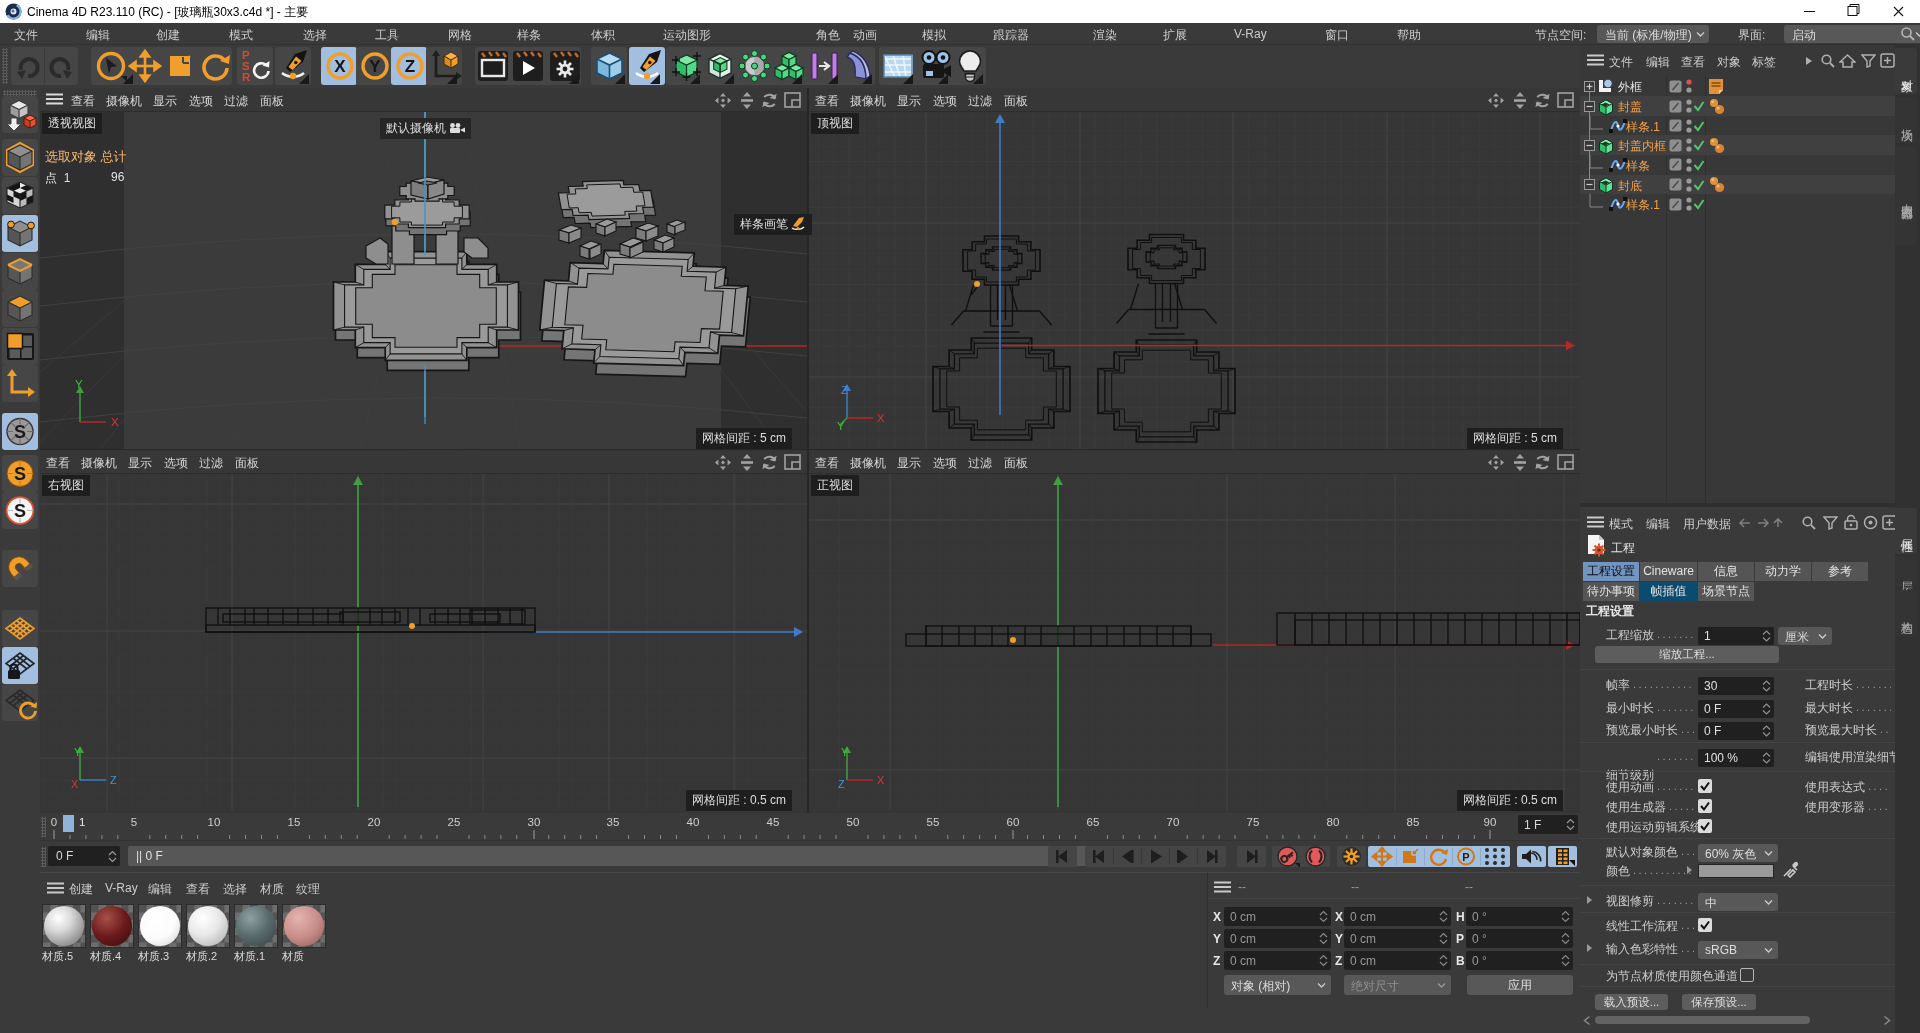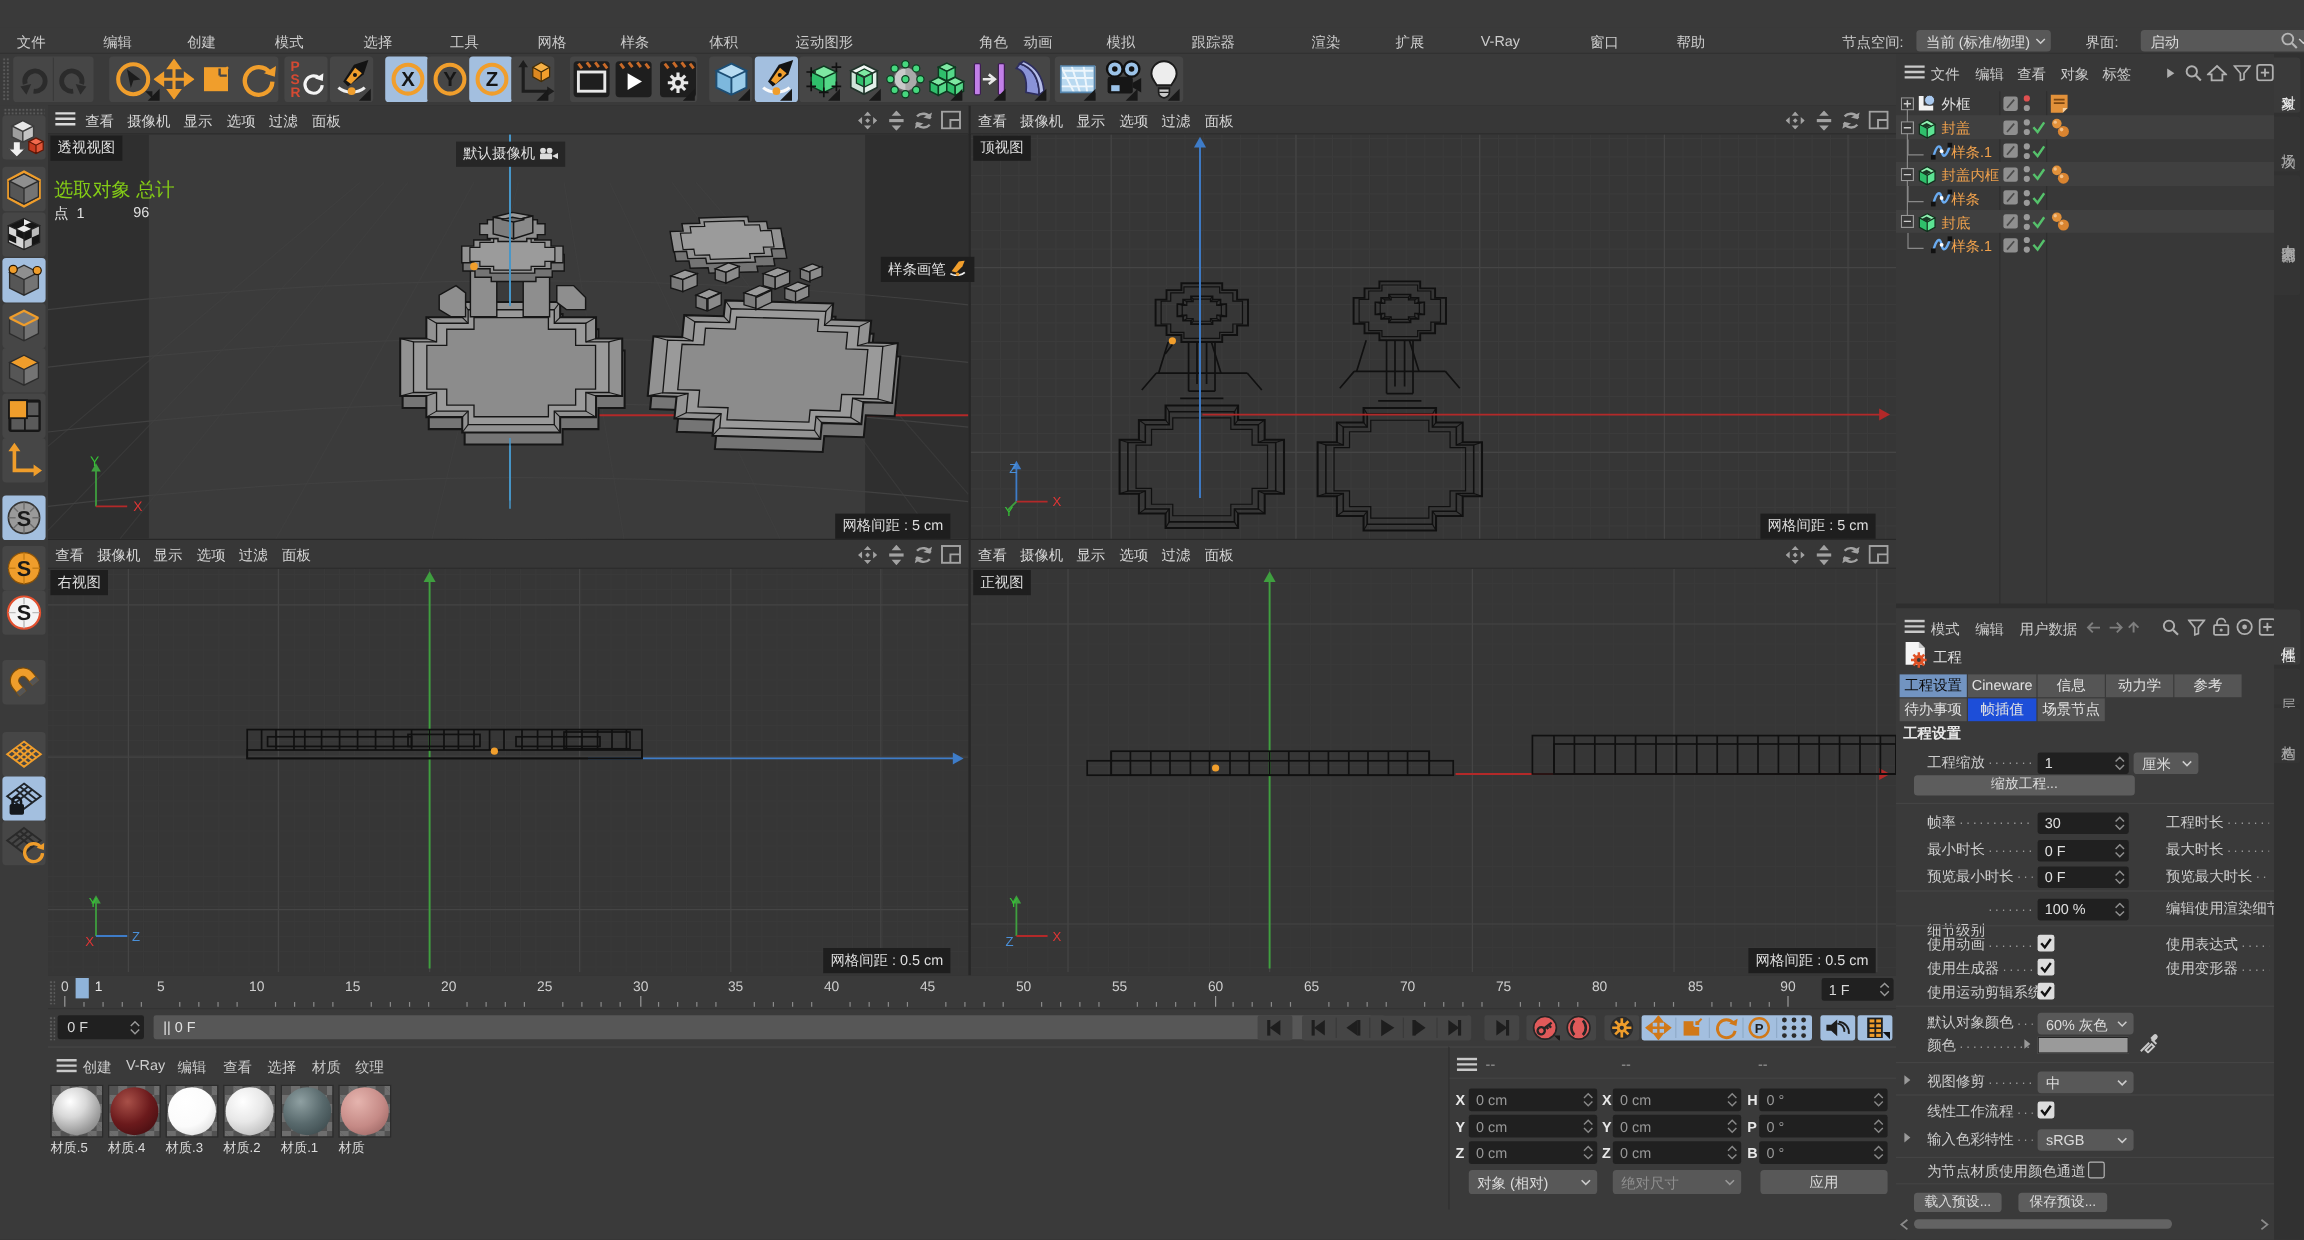--- a/index.html
+++ b/index.html
@@ -6,20 +6,35 @@
 #root{position:absolute;top:0;left:0;width:1920px;height:1033px}
 .tile{position:absolute;background:#464646;border-radius:3px}
 .lbl{position:absolute;color:#cccccc;font-size:12px;white-space:nowrap}
 .vpbox{position:absolute;background:#1e1e1e;color:#dfdfdf;font-size:12px;padding:2px 6px;white-space:nowrap}
 .fld{position:absolute;background:#202020;border-radius:2px;color:#b8b8b8;font-size:12px}
 .drp{position:absolute;background:#585858;border-radius:3px;color:#dcdcdc;font-size:12px}
 .sep{position:absolute;background:#444444;height:1px}
 </style></head>
 <body>
 <div id="root">
+<div class="ab" style="left:0;top:0;width:1920px;height:23px;background:#ffffff">
+ <svg class="ab" style="left:5px;top:3px" width="17" height="17" viewBox="0 0 17 17">
+  <circle cx="8.5" cy="8.5" r="8" fill="#1c2b4a"></circle>
+  <circle cx="8.5" cy="8.5" r="7" fill="none" stroke="#7fb2e5" stroke-width="2.2" stroke-dasharray="26 18" stroke-dashoffset="8"></circle>
+  <circle cx="8.5" cy="8.5" r="3" fill="#dfe8f2"></circle>
+  <circle cx="8" cy="8" r="1.5" fill="#5a6f92"></circle>
+ </svg>
+ <div class="ab" style="left:27px;top:4px;font-size:12px;color:#000">Cinema 4D R23.110 (RC) - [玻璃瓶30x3.c4d *] - 主要</div>
+ <svg class="ab" style="left:1798px;top:0" width="122" height="23" viewBox="0 0 122 23">
+  <line x1="6" y1="11.5" x2="17" y2="11.5" stroke="#111" stroke-width="1"></line>
+  <rect x="50" y="6.5" width="9" height="9" fill="none" stroke="#111" stroke-width="1"></rect>
+  <path d="M52 6.5 v-2 h9 v9 h-2" fill="none" stroke="#111" stroke-width="1"></path>
+  <path d="M96 7 l9 9 M105 7 l-9 9" stroke="#111" stroke-width="1.1"></path>
+ </svg>
+</div>
 <div class="ab" style="left:0;top:23px;width:1920px;height:22px;background:#3a3a3a;border-bottom:1px solid #313131">
  <div class="lbl" style="left:14px;top:4px">文件</div>
  <div class="lbl" style="left:86px;top:4px">编辑</div>
  <div class="lbl" style="left:156px;top:4px">创建</div>
  <div class="lbl" style="left:229px;top:4px">模式</div>
  <div class="lbl" style="left:303px;top:4px">选择</div>
  <div class="lbl" style="left:375px;top:4px">工具</div>
  <div class="lbl" style="left:448px;top:4px">网格</div>
  <div class="lbl" style="left:517px;top:4px">样条</div>
  <div class="lbl" style="left:591px;top:4px">体积</div>
@@ -1242,21 +1257,21 @@
 <line x1="707" y1="139" x2="707" y2="171"></line>
 <line x1="724" y1="139" x2="724" y2="171"></line>
 <line x1="741" y1="139" x2="741" y2="171"></line>
 <line x1="758" y1="139" x2="758" y2="171"></line>
 </g>
 <circle cx="204" cy="166" r="3" fill="#f09e2c"></circle>
 </svg>
 <div class="vpbox" style="left:2px;top:25px">正视图</div>
 </div>
 <div class="ab" style="left:0;top:0;width:767px;height:361px;pointer-events:none">
-<div class="ab" style="left:5px;top:60px;color:#84cc16;font-size:16px">选取对象 总计</div>
+<div class="ab" style="left:5px;top:60px;color:#fdba74;font-size:13px">选取对象 总计</div>
 <div class="ab" style="left:5px;top:82px;color:#e0e0e0;font-size:12px">点&nbsp;&nbsp;1</div>
 <div class="ab" style="left:71px;top:82px;color:#e0e0e0;font-size:12px">96</div>
 <div class="vpbox" style="left:340px;top:30px;background:#262626">默认摄像机 <svg width="16" height="10" viewBox="0 0 16 10" style="vertical-align:-1px">
             <circle cx="3.5" cy="2.5" r="2.4" fill="#ddd"></circle>
             <circle cx="9" cy="2.5" r="2.4" fill="#ddd"></circle>
             <rect x="1" y="5" width="10" height="5" rx="1" fill="#ddd"></rect>
             <path d="M11 7 l5-2.5 v5 z" fill="#ddd"></path>
           </svg></div>
 <div class="vpbox" style="left:694px;top:126px">样条画笔 <svg width="15" height="13" viewBox="0 0 15 13" style="vertical-align:-2px">
             <path d="M1 11 C4 13 10 13 13 10" stroke="#eee" stroke-width="1.4" fill="none"></path>
@@ -1981,21 +1996,21 @@
           <circle cx="13" cy="16" r="1.6" fill="#3a3a3a"></circle>
         </g>
       </svg>
 <div class="lbl" style="left:31px;top:33px;color:#e0e0e0">工程</div>
 <div class="ab" style="left:3px;top:55px;width:56px;height:19px;background:#7294c1;color:#0c0c0c;text-align:center;line-height:19px;font-size:12px;white-space:nowrap;overflow:hidden">工程设置</div>
 <div class="ab" style="left:60px;top:55px;width:57px;height:19px;background:#555555;color:#e2e2e2;text-align:center;line-height:19px;font-size:12px;white-space:nowrap;overflow:hidden">Cineware</div>
 <div class="ab" style="left:118px;top:55px;width:56px;height:19px;background:#555555;color:#e2e2e2;text-align:center;line-height:19px;font-size:12px;white-space:nowrap;overflow:hidden">信息</div>
 <div class="ab" style="left:175px;top:55px;width:56px;height:19px;background:#555555;color:#e2e2e2;text-align:center;line-height:19px;font-size:12px;white-space:nowrap;overflow:hidden">动力学</div>
 <div class="ab" style="left:232px;top:55px;width:56px;height:19px;background:#555555;color:#e2e2e2;text-align:center;line-height:19px;font-size:12px;white-space:nowrap;overflow:hidden">参考</div>
 <div class="ab" style="left:3px;top:75px;width:56px;height:19px;background:#555555;color:#e2e2e2;text-align:center;line-height:19px;font-size:12px;white-space:nowrap;overflow:hidden">待办事项</div>
-<div class="ab" style="left:60px;top:75px;width:57px;height:19px;background:#1d4ed8;color:#e2e2e2;text-align:center;line-height:19px;font-size:12px;white-space:nowrap;overflow:hidden">帧插值</div>
+<div class="ab" style="left:60px;top:75px;width:57px;height:19px;background:#0c4a6e;color:#e2e2e2;text-align:center;line-height:19px;font-size:12px;white-space:nowrap;overflow:hidden">帧插值</div>
 <div class="ab" style="left:118px;top:75px;width:56px;height:19px;background:#555555;color:#e2e2e2;text-align:center;line-height:19px;font-size:12px;white-space:nowrap;overflow:hidden">场景节点</div>
 <div class="ab" style="left:6px;top:96px;color:#e8e8e8;font-weight:bold">工程设置</div>
 <div class="lbl" style="left:26px;top:120px">工程缩放</div>
       <div class="ab" style="left:77px;top:121px;width:37px;overflow:hidden;color:#9a9a9a;letter-spacing:2.5px;font-size:11px">.........</div>
 <div class="fld" style="left:118px;top:120px;width:76px;height:18px">
         <span style="position:absolute;left:6px;top:2px;color:#e0e0e0">1</span>
         <svg style="position:absolute;right:3px;top:3px" width="9" height="12" viewBox="0 0 9 12">
           <path d="M1 4.5 l3.5-3.5 L8 4.5 M1 7.5 l3.5 3.5 L8 7.5" fill="none" stroke="#909090" stroke-width="1.2"></path>
         </svg>
       </div>

